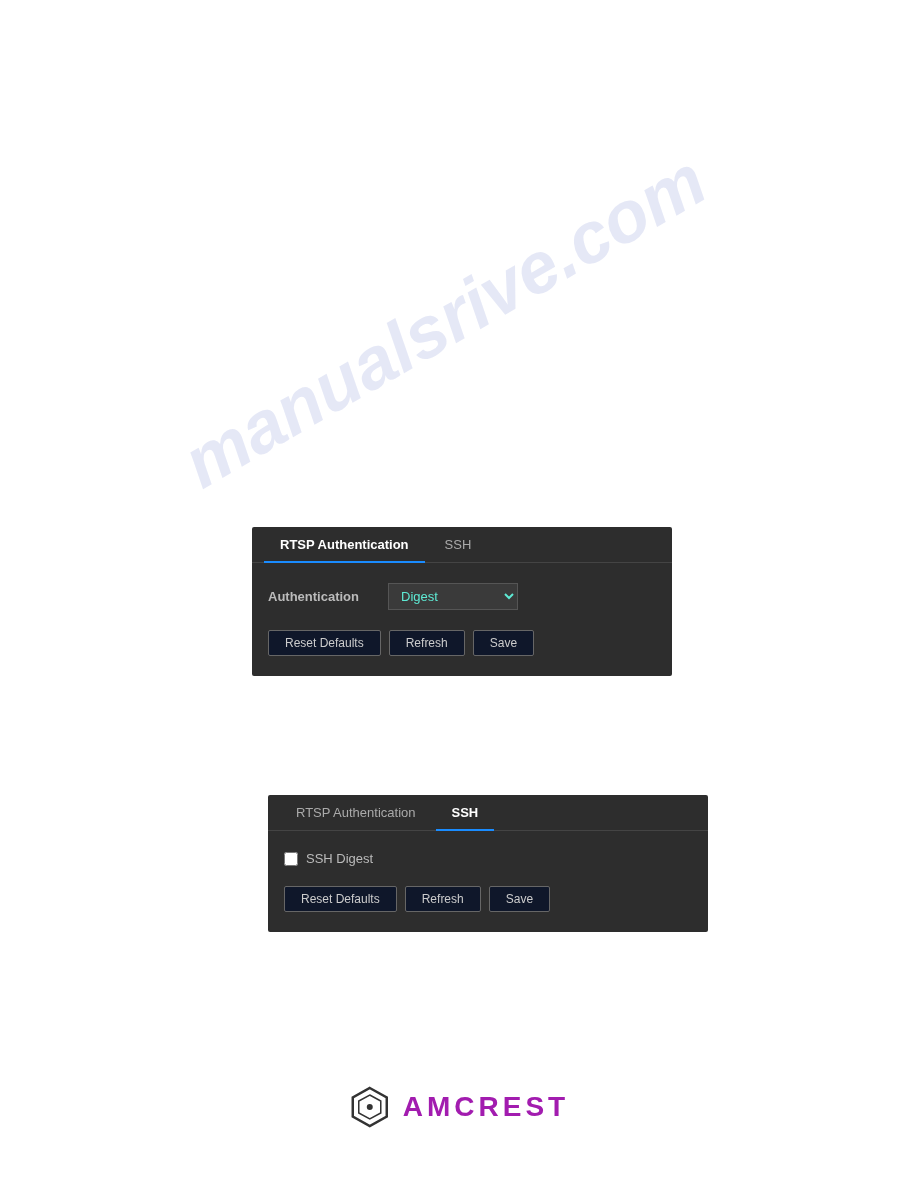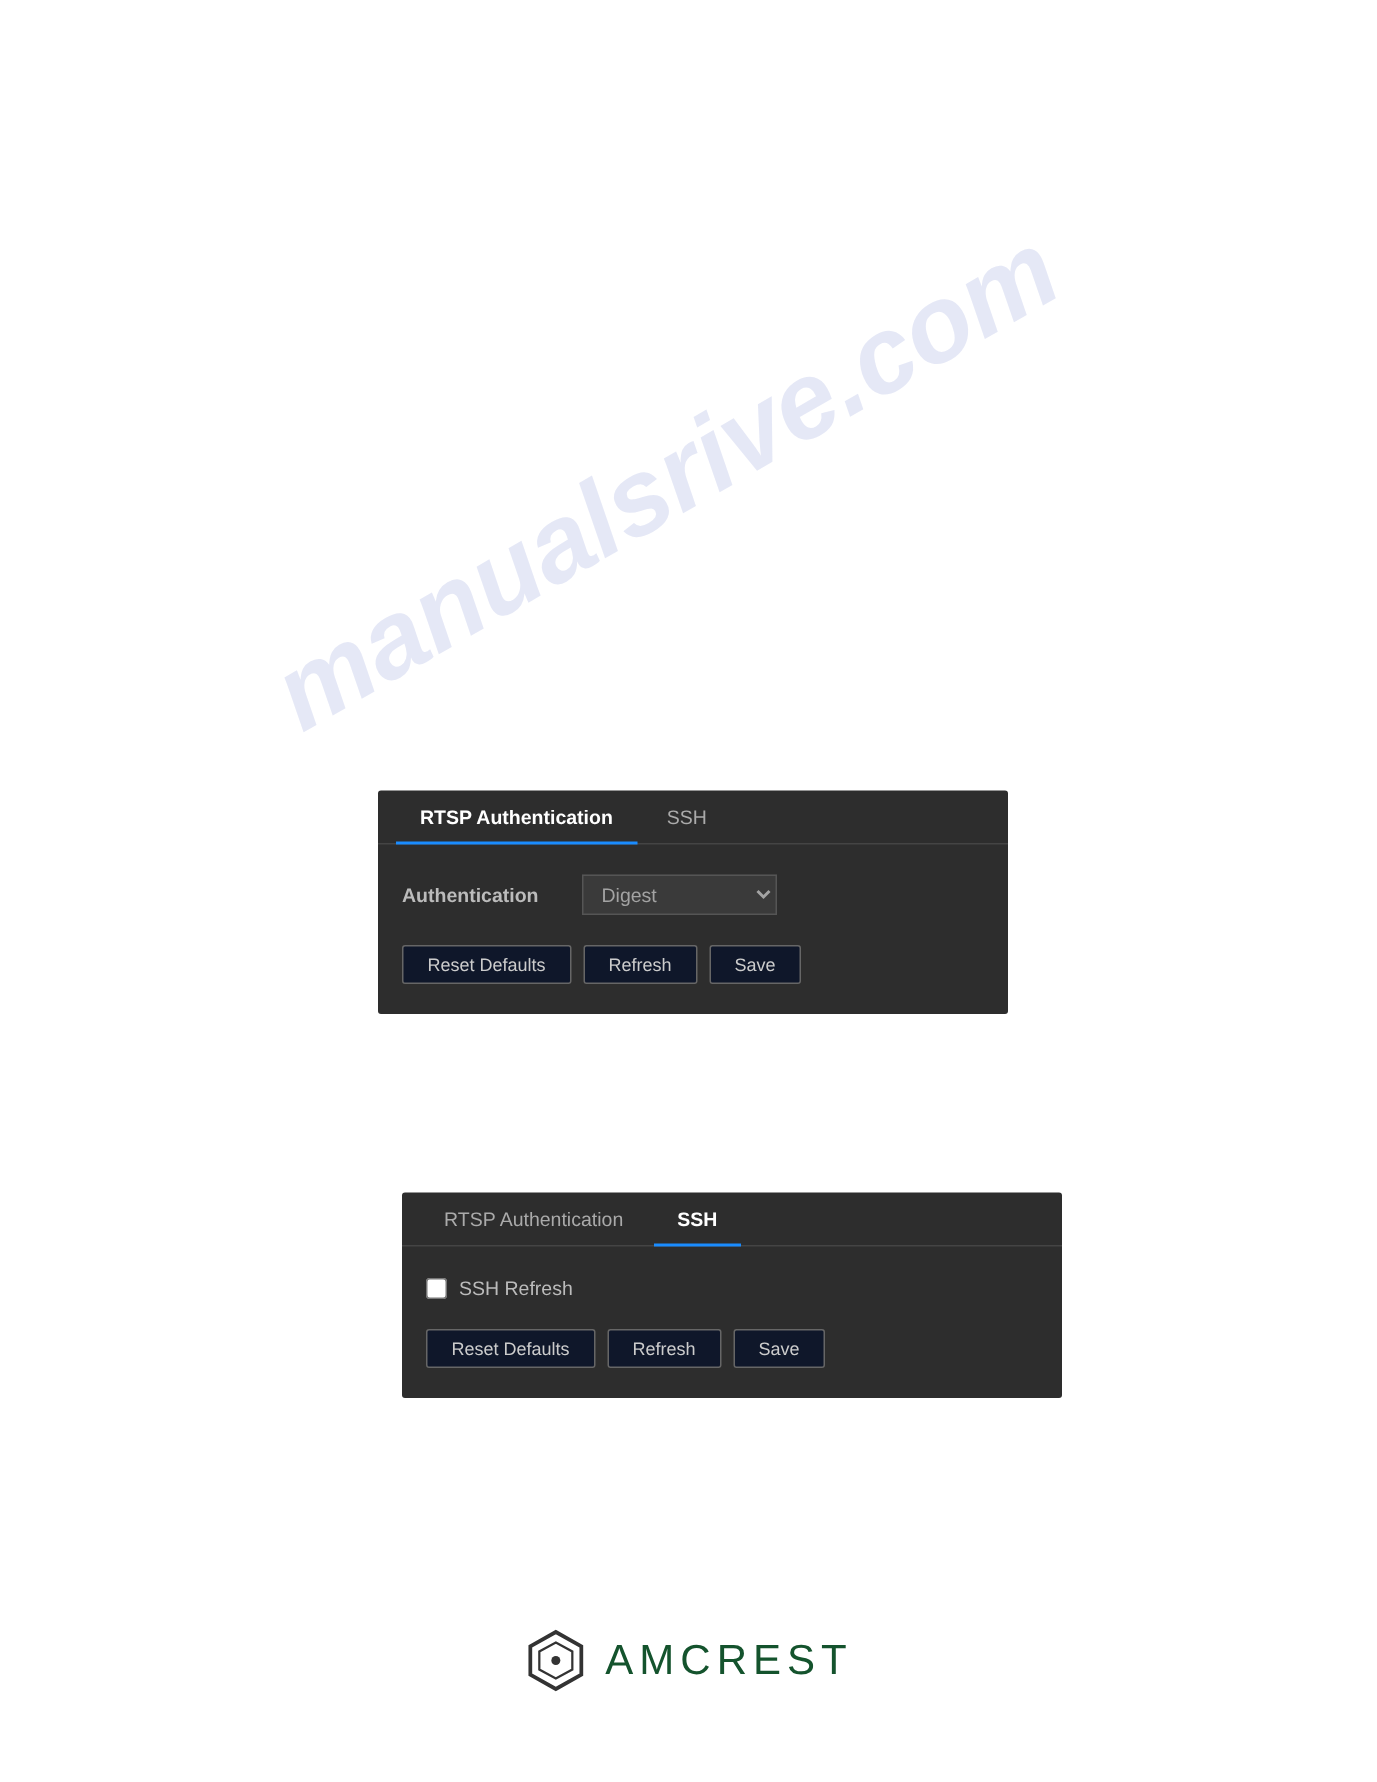--- a/index.html
+++ b/index.html
@@ -86,21 +86,21 @@
       width: 120px;
       color: #bbbbbb;
       font-size: 13px;
       flex-shrink: 0;
       font-weight: bold;
     }
 
     .form-control-select {
       background: #3a3a3a;
       border: 1px solid #555;
-      color: #a3a3a3;
+      color: #5eead4;
       padding: 4px 8px;
       font-size: 13px;
       width: 130px;
       appearance: auto;
       cursor: pointer;
     }
 
     .button-row {
       display: flex;
       align-items: center;
@@ -166,23 +166,23 @@
       gap: 12px;
     }
 
     .logo-icon {
       width: 42px;
       height: 42px;
     }
 
     .logo-text {
       font-size: 28px;
-      font-weight: normal;
+      font-weight: bold;
       letter-spacing: 4px;
-      color: #14532d;
+      color: #a21caf;
     }
   </style>
 </head>
 <body>
 
 <div class="watermark">manualsrive.com</div>
 
 <div class="panel-1-container">
   <div class="panel">
     <div class="panel-header">
@@ -209,21 +209,21 @@
 
 <div class="panel-2-container">
   <div class="panel">
     <div class="panel-header">
       <div class="tab inactive">RTSP Authentication</div>
       <div class="tab active">SSH</div>
     </div>
     <div class="panel-body">
       <div class="checkbox-row">
         <input type="checkbox" id="ssh-enable" style="">
-        <label class="checkbox-label" for="ssh-enable">SSH Refresh</label>
+        <label class="checkbox-label" for="ssh-enable">SSH Digest</label>
       </div>
       <div class="button-row">
         <button class="btn">Reset Defaults</button>
         <button class="btn">Refresh</button>
         <button class="btn">Save</button>
       </div>
     </div>
   </div>
 </div>
 

